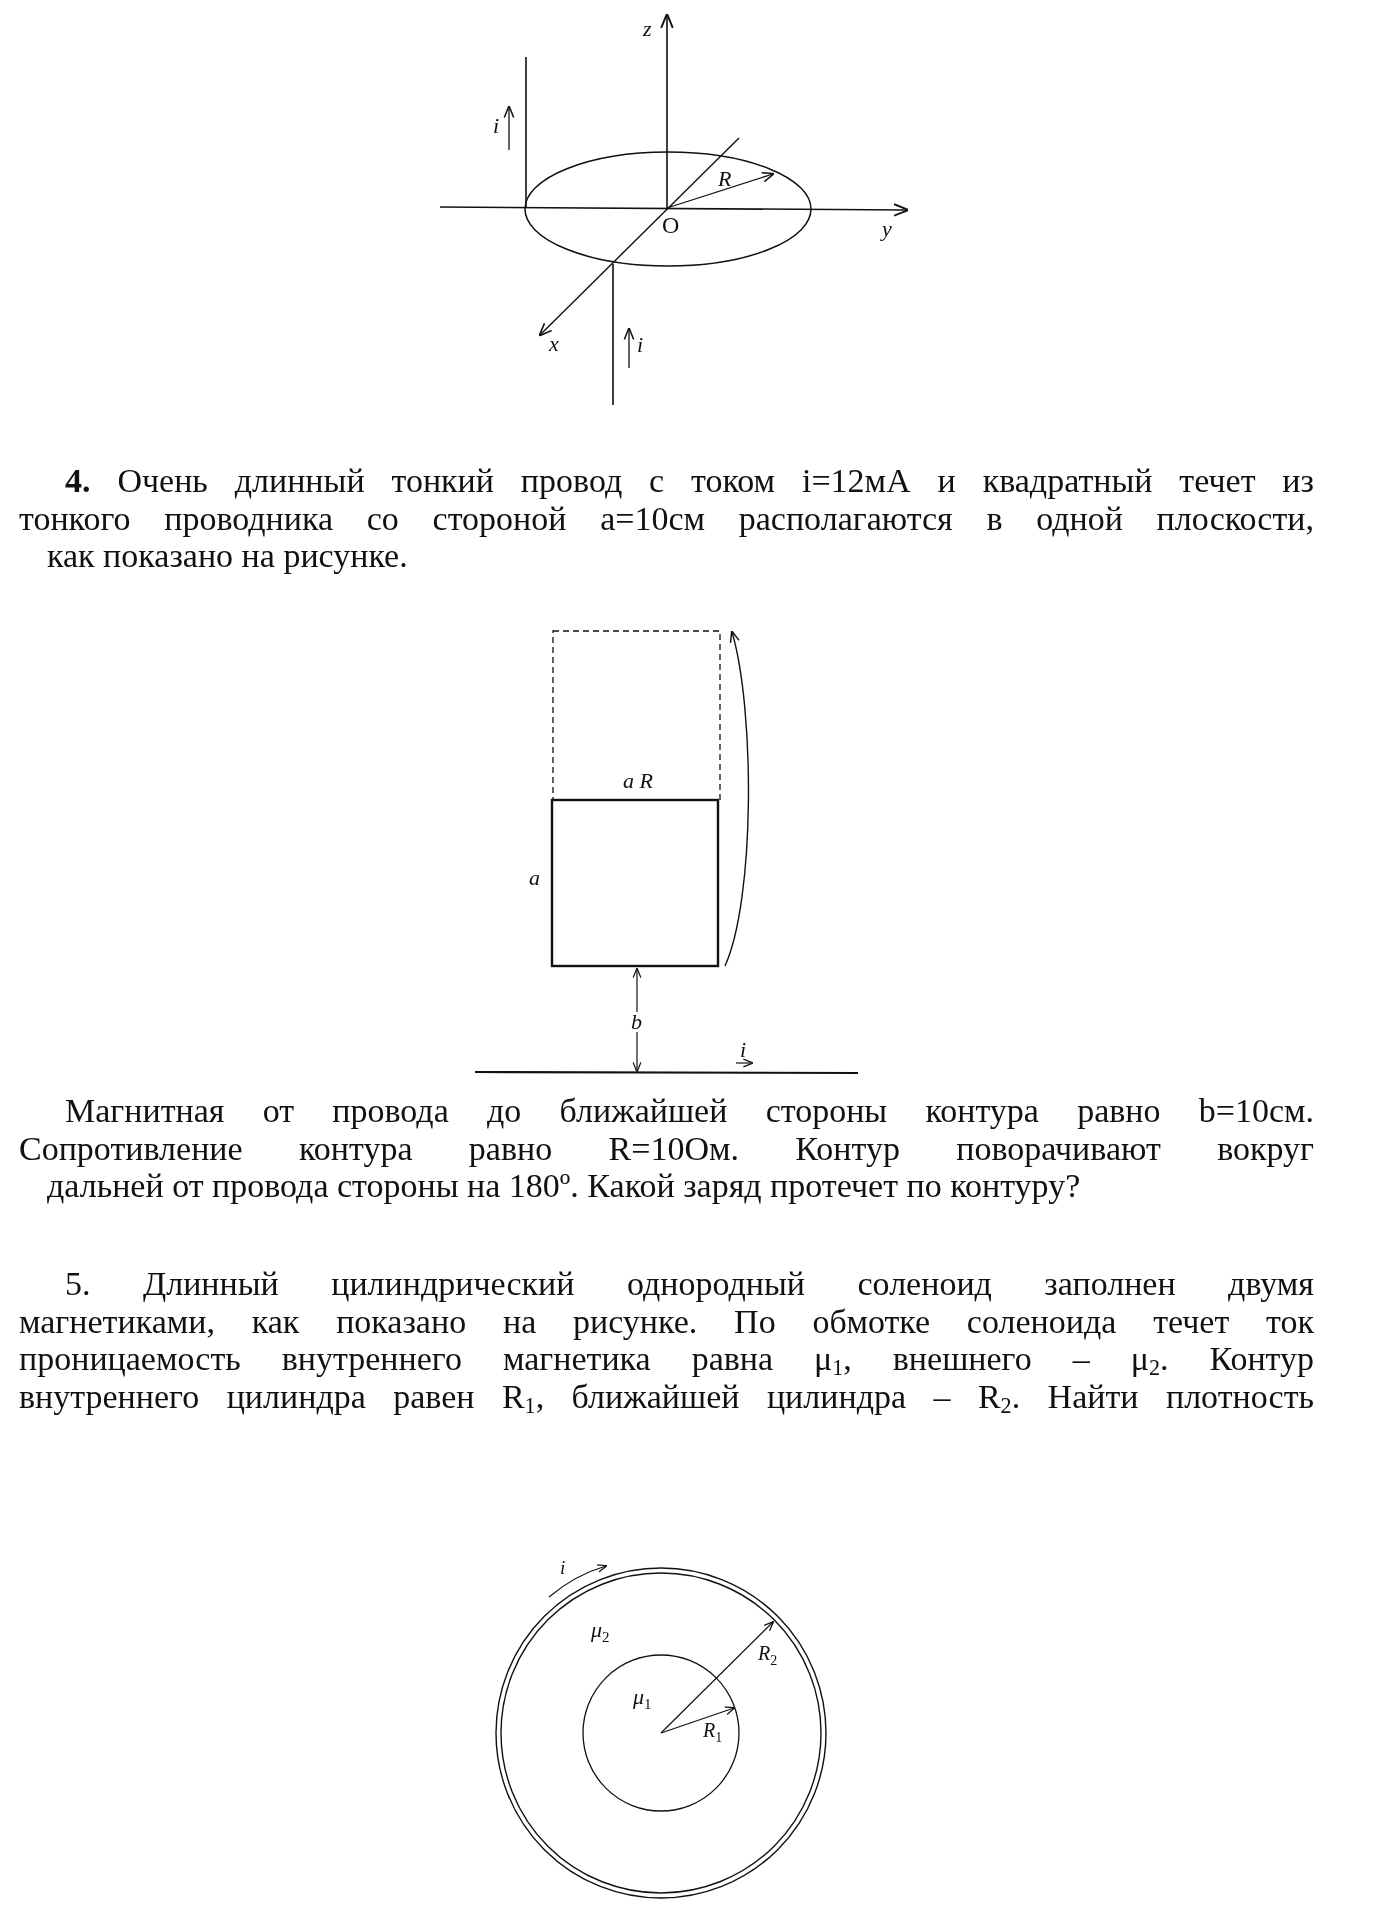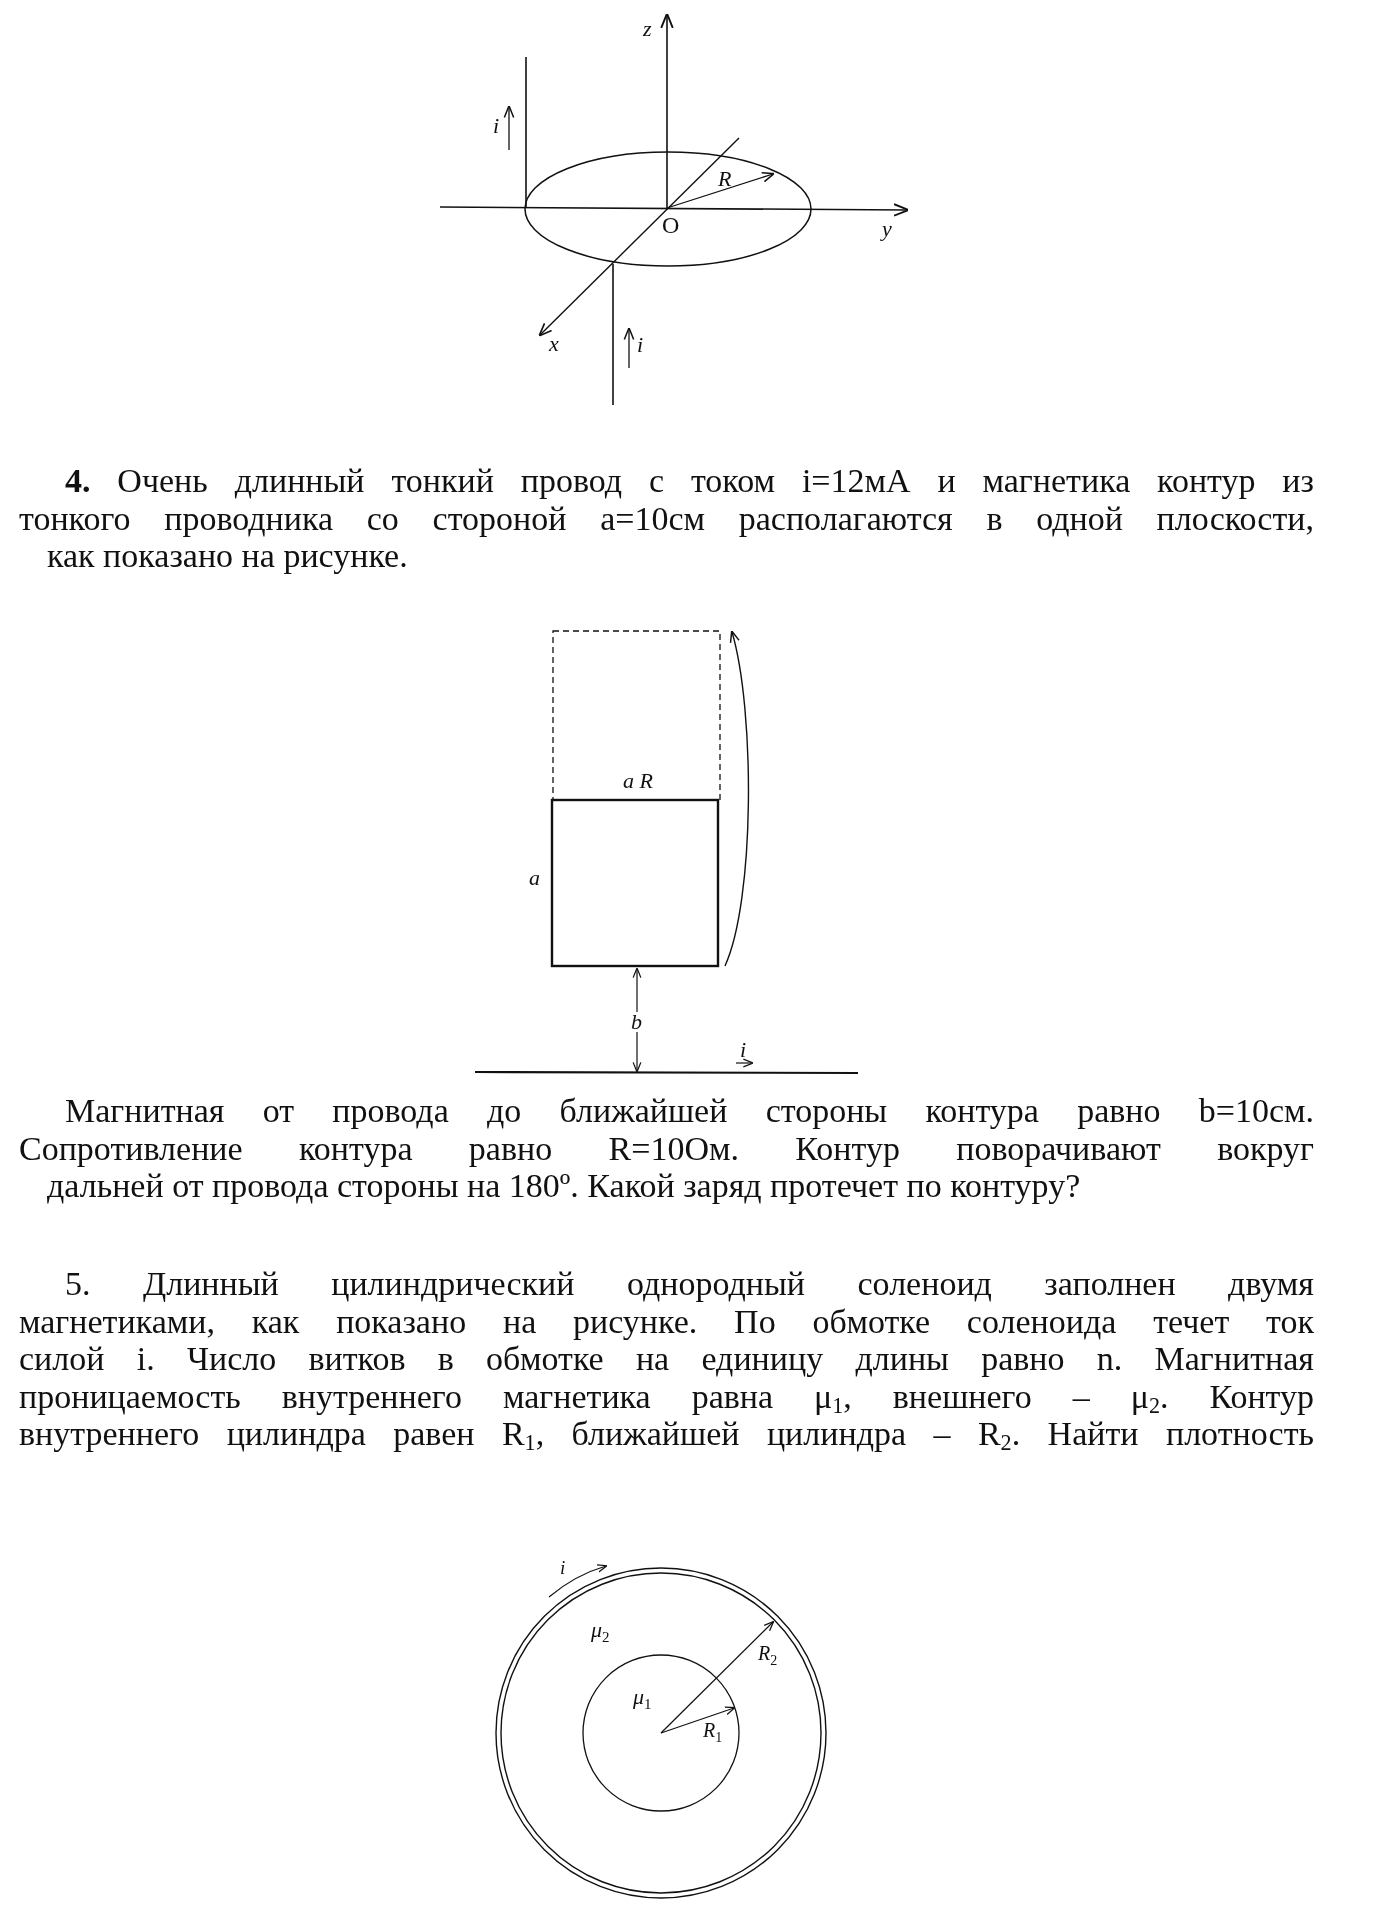--- a/index.html
+++ b/index.html
@@ -43,21 +43,21 @@
     <text class="lbl-it" x="882" y="236">y</text>
     <text class="lbl-it" x="549" y="351">x</text>
     <text class="lbl-up" x="662" y="233">O</text>
     <text class="lbl-it" x="718" y="186">R</text>
     <text class="lbl-it" x="493" y="133">i</text>
     <text class="lbl-it" x="637" y="352">i</text>
   </svg>
 
   <div class="para" style="top:462px;">
     <span class="line" style="padding-left:46px;">
-      <span class="bd">4.</span>&nbsp;<span><span>Очень длинный тонкий провод с током </span><span class="it">i=12мА</span><span> и магнетика контур из</span></span>
+      <span class="bd">4.</span>&nbsp;<span><span>Очень длинный тонкий провод с током </span><span class="it">i=12мА</span><span> и квадратный течет из</span></span>
     </span>
     <span class="line"><span>тонкого проводника со стороной </span><span class="it">a=10см</span><span> располагаются в одной плоскости,</span></span>
     <span class="line last"><span>как показано на рисунке.</span></span>
   </div>
 
   <svg class="fig" style="top:600px;" width="1375" height="490">
     <defs>
       <marker id="arr2" viewBox="0 0 10 10" refX="9" refY="5" markerWidth="8" markerHeight="8" orient="auto-start-reverse">
         <path d="M0,1 L10,5 L0,9" fill="none" stroke="#111" stroke-width="1.3"></path>
       </marker>
@@ -77,21 +77,20 @@
 
   <div class="para" style="top:1092px;">
     <span class="line indent"><span>Магнитная от провода до ближайшей стороны контура равно </span><span class="it">b=10см</span><span>.</span></span>
     <span class="line"><span>Сопротивление контура равно </span><span class="it">R=10Ом</span><span>. Контур поворачивают вокруг</span></span>
     <span class="line last"><span>дальней от провода стороны на 180º. Какой заряд протечет по контуру?</span></span>
   </div>
 
   <div class="para" style="top:1265px;">
     <span class="line indent"><span>5. Длинный цилиндрический однородный соленоид заполнен двумя</span></span>
     <span class="line"><span>магнетиками, как показано на рисунке. По обмотке соленоида течет ток</span></span>
-    <span class="line"><span>силой </span><span class="it">i</span><span>. Число витков в обмотке на единицу длины равно </span><span class="it">n</span><span>. Магнитная</span></span>
     <span class="line"><span>проницаемость внутреннего магнетика равна </span><span class="it">μ</span><span class="sb">1</span><span>, внешнего – </span><span class="it">μ</span><span class="sb">2</span><span>. Контур</span></span>
     <span class="line"><span>внутреннего цилиндра равен </span><span class="it">R</span><span class="sb">1</span><span>, ближайшей цилиндра – </span><span class="it">R</span><span class="sb">2</span><span>. Найти плотность</span></span>
   </div>
 
   <svg class="fig" style="top:1530px;" width="1375" height="378">
     <defs>
       <marker id="arr3" viewBox="0 0 10 10" refX="9" refY="5" markerWidth="8" markerHeight="8" orient="auto">
         <path d="M0,1 L10,5 L0,9" fill="none" stroke="#111" stroke-width="1.3"></path>
       </marker>
     </defs>

